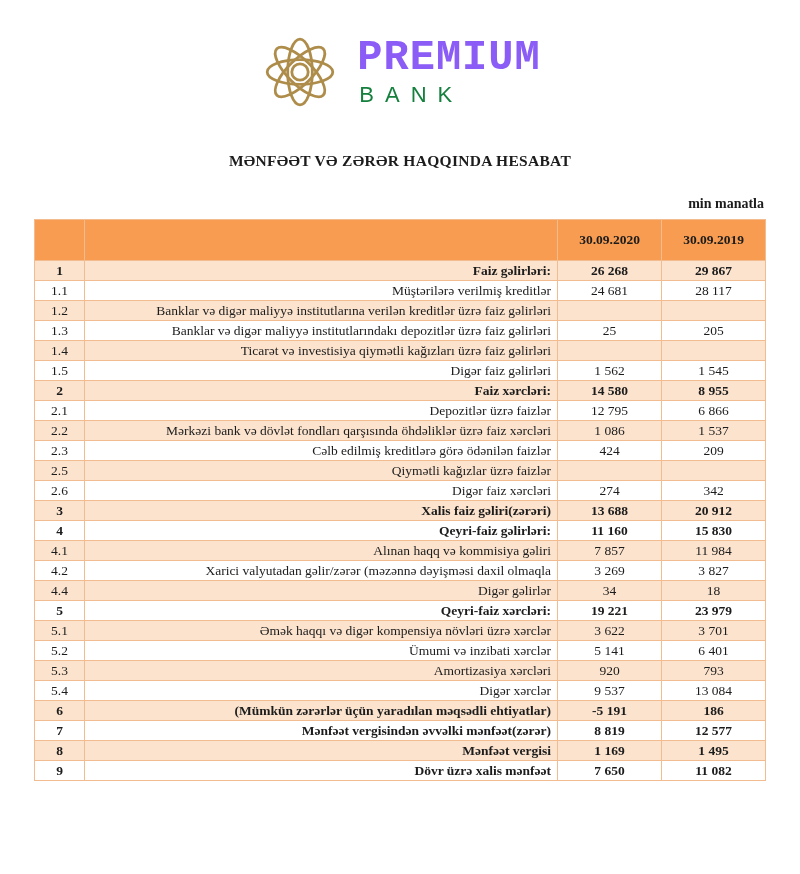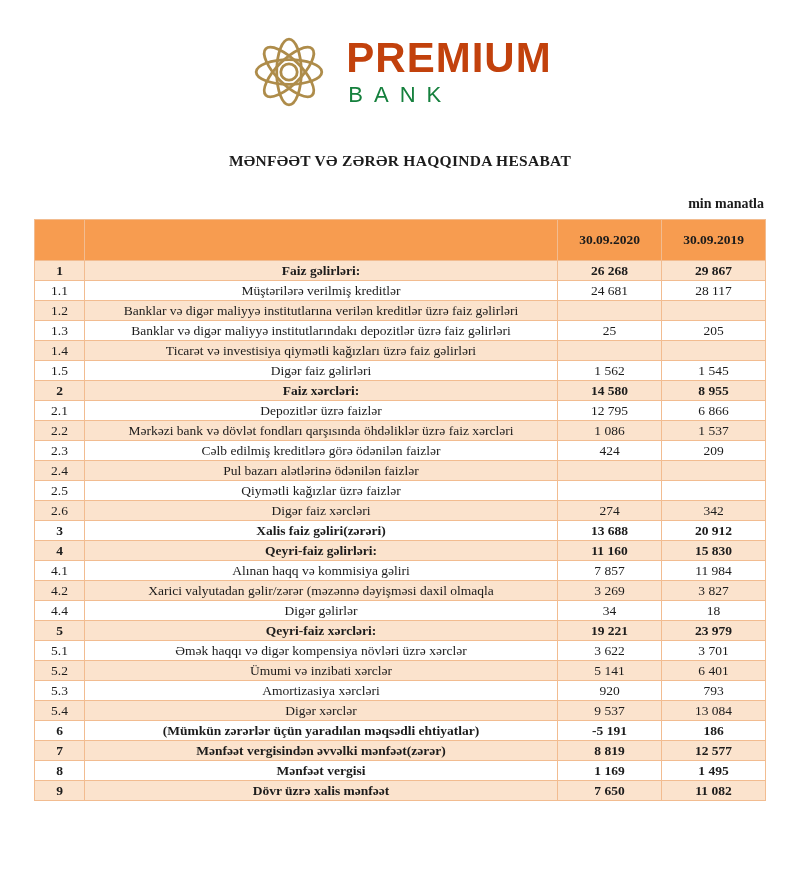--- a/index.html
+++ b/index.html
@@ -33,26 +33,26 @@
     margin-top:8px;
     height:96px;
   }
   .emblem{
     width:82px;
     height:82px;
     flex:0 0 auto;
   }
   .brand-text{display:flex;flex-direction:column;align-items:flex-start;}
   .brand-name{
-    font-family:Liberation Sans, sans-serif;
+    font-family:Liberation Mono, monospace;
     font-weight:700;
     font-size:42px;
     line-height:1;
     letter-spacing:1px;
-    color:#c2410c;
+    color:#8b5cf6;
   }
   .brand-sub{
     font-family:"Liberation Sans", sans-serif;
     font-weight:400;
     font-size:22px;
     letter-spacing:11px;
     color:#15803d;
     margin-top:3px;
     margin-left:2px;
   }
@@ -86,21 +86,21 @@
   thead th{
     background:var(--header-bg);
     font-weight:bold;
     height:41px;
     text-align:center;
   }
   tbody tr:nth-child(odd){background:var(--row-alt-bg);}
   tbody tr:nth-child(even){background:#ffffff;}
   tr.bold{font-weight:bold;}
   .col-num{width:50px;text-align:center;}
-  .col-label{text-align:center;}
+  .col-label{text-align:right;}
   .col-val{width:104px;text-align:center;}
 </style>
 </head>
 <body>
 
 <div class="page">
 
   <header class="brand">
     <svg class="emblem" viewBox="0 0 100 100" aria-hidden="true">
       <g fill="none" style="stroke:var(--gold)" stroke-width="3.4">
@@ -185,26 +185,20 @@
           <td class="col-val">1 086</td>
           <td class="col-val">1 537</td>
         </tr>
         <tr>
           <td class="col-num">2.3</td>
           <td class="col-label">Cəlb edilmiş kreditlərə görə ödənilən faizlər</td>
           <td class="col-val">424</td>
           <td class="col-val">209</td>
         </tr>
         <tr>
-          <td class="col-num">2.4</td>
-          <td class="col-label">Pul bazarı alətlərinə ödənilən faizlər</td>
-          <td class="col-val"></td>
-          <td class="col-val"></td>
-        </tr>
-        <tr>
           <td class="col-num">2.5</td>
           <td class="col-label">Qiymətli kağızlar üzrə faizlər</td>
           <td class="col-val"></td>
           <td class="col-val"></td>
         </tr>
         <tr>
           <td class="col-num">2.6</td>
           <td class="col-label">Digər faiz xərcləri</td>
           <td class="col-val">274</td>
           <td class="col-val">342</td>

